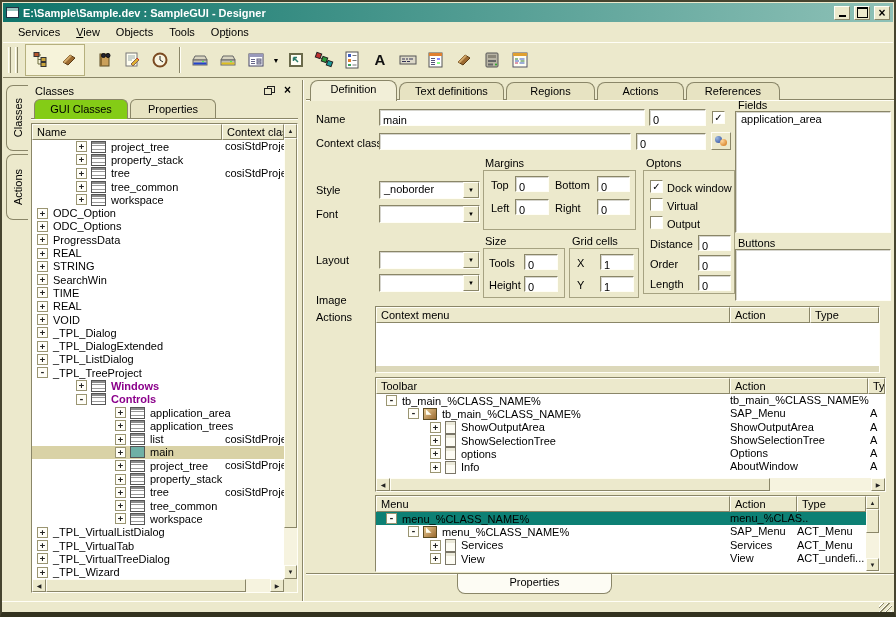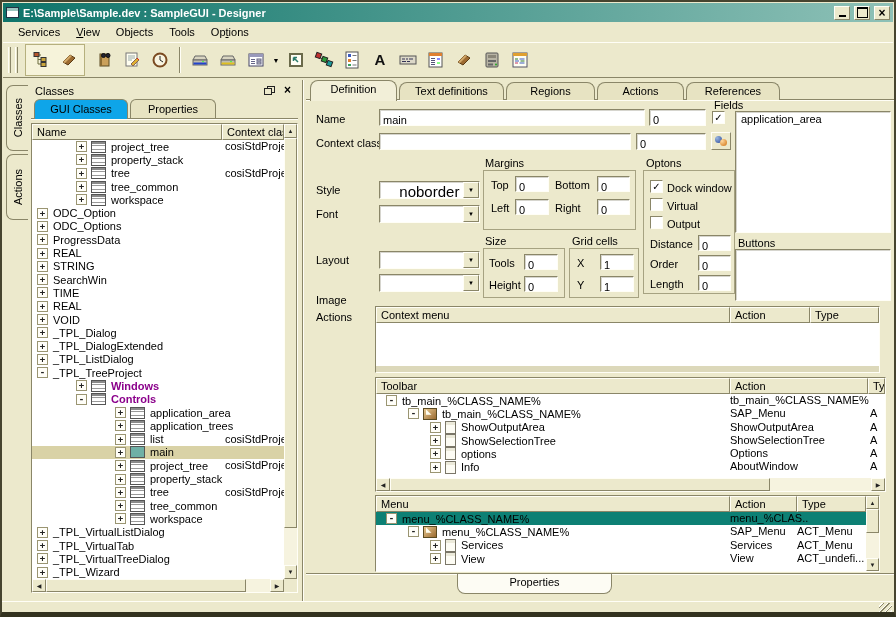--- a/index.html
+++ b/index.html
@@ -37,21 +37,21 @@
   
   .vtab{position:absolute;left:4px;width:22px;background:#ece9cc;border:1px solid #8a8668;border-right:none;
     border-radius:7px 0 0 7px;display:flex;align-items:center;justify-content:center;z-index:2}
   .vtab span{writing-mode:vertical-rl;transform:rotate(180deg);font-size:11px}
 
   
   .phead-ico{position:absolute;display:flex;align-items:center;justify-content:center;width:15px;height:14px}
   .phead-ico.closex::after{content:"×";font-weight:bold;font-size:12px}
   .ptab{position:absolute;height:20px;line-height:19px;text-align:center;font-size:11px;
     background:#e7e3c2;border:1px solid #8a8668;border-bottom:none;border-radius:6px 6px 0 0}
-  .ptab.act{background:#0ea5e9;z-index:3}
+  .ptab.act{background:#84cc16;z-index:3}
 
   .treebox{position:absolute;left:29px;top:121px;width:267px;height:470px;
     border-top:1px solid #8a8668;border-left:1px solid #8a8668;border-bottom:1px solid #fffef6;border-right:1px solid #fffef6;background:#fff}
   .hc{background:#ece9cc;border-top:1px solid #fffef6;border-left:1px solid #fffef6;border-right:1px solid #8a8668;border-bottom:1px solid #8a8668;
     font-size:11px;padding:1px 4px;height:16px;overflow:hidden;white-space:nowrap}
 
   
   .rowsbox{position:absolute;overflow:hidden;background:#fff}
   .trow{display:flex;align-items:center;position:relative;height:13.3px;font-size:11px;white-space:nowrap;overflow:hidden;color:#000}
   .ind{flex:none;height:1px}
@@ -80,21 +80,21 @@
   .sthumb{position:absolute;background:#ece9cc;border-top:1px solid #fffef6;border-left:1px solid #fffef6;border-right:1px solid #8a8668;border-bottom:1px solid #8a8668}
 
   
   .tab{position:absolute;top:80px;height:18px;line-height:17px;text-align:center;font-size:11px;
     background:#e7e3c2;border:1px solid #8a8668;border-bottom:none;border-radius:8px 8px 0 0;z-index:1}
   .tab.act{top:78px;height:21px;background:#f2efd8;z-index:3}
   .fld{position:absolute;background:#fff;border-top:1px solid #8a8668;border-left:1px solid #8a8668;
     border-bottom:1px solid #fffef6;border-right:1px solid #fffef6;box-shadow:inset 1px 1px 0 rgba(90,88,60,.25)}
   .fld input{width:100%;height:100%;border:0;background:transparent;font:11px "Liberation Sans",sans-serif;padding:1px 3px;outline:none}
   .dd{display:flex}
-  .dd .val{flex:1;padding:1px 11px;font-size:15px;overflow:hidden;white-space:nowrap}
+  .dd .val{flex:1;padding:1px 4px;font-size:11px;overflow:hidden;white-space:nowrap}
   .dd .dbtn{width:16px;background:#ece9cc;border-top:1px solid #fffef6;border-left:1px solid #fffef6;
     border-right:1px solid #8a8668;border-bottom:1px solid #8a8668;display:flex;align-items:center;justify-content:center}
   .dd .dbtn::after{content:"▼";font-size:6px;color:#000}
   .cb{position:absolute;width:13px;height:13px;background:#fff;border-top:1px solid #8a8668;border-left:1px solid #8a8668;
     border-bottom:1px solid #fffef6;border-right:1px solid #fffef6;text-align:center;font-size:10px;line-height:11px}
   .cb.on::after{content:"✓";font-weight:bold}
   .linkbtn{position:absolute;width:20px;height:18px;display:flex;align-items:center;justify-content:center}
   .ball{width:7px;height:7px;border-radius:50%;position:absolute}
   .ball.blue{background:radial-gradient(circle at 2px 2px,#9ab6e0,#2a4a9a);left:3px;top:3px}
   .ball.orange{background:radial-gradient(circle at 2px 2px,#ffd9a0,#d07010);right:3px;bottom:3px}
@@ -523,21 +523,21 @@
   <span class="cb on" style="left:710px;top:109px"></span>
 
   <span class="lab" style="left:314px;top:135px">Context class</span>
   <div class="fld" style="left:377px;top:131px;width:252px;height:17px"><input value="" style=""></div>
   <div class="fld" style="left:634px;top:131px;width:70px;height:17px"><input value="0" style=""></div>
   <span class="linkbtn raised" style="left:709px;top:130px">
       <span class="ball blue"></span>
       <span class="ball orange"></span>
     </span>
 
-  <span class="lab" style="left:712px;top:97px">Fields</span>
+  <span class="lab" style="left:736px;top:97px">Fields</span>
   <div class="fld" style="left:733px;top:109px;width:156px;height:122px">
     <div style="font-size:11px;padding:1px 5px">application_area</div>
   </div>
 
   <span class="lab" style="left:314px;top:182px">Style</span>
   <div class="fld dd" style="left:377px;top:179px;width:101px;height:18px">
     <span class="val">_noborder</span>
       <span class="dbtn"></span>
   </div>
   <span class="lab" style="left:314px;top:206px">Font</span>

